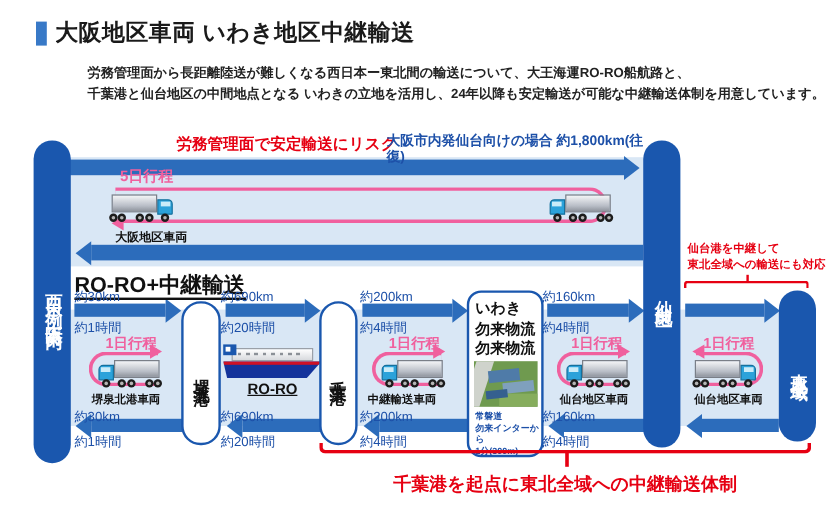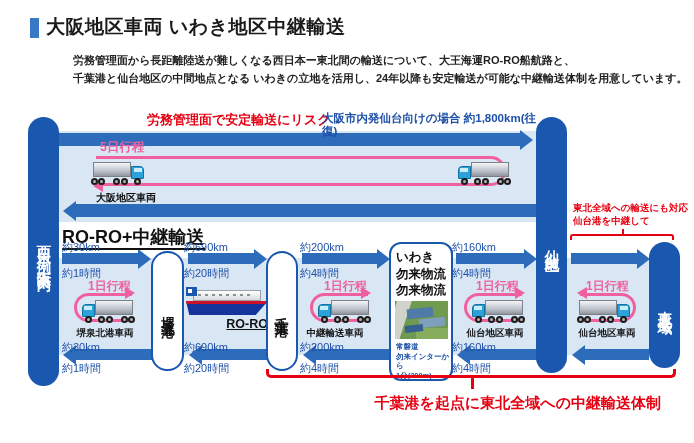--- a/index.html
+++ b/index.html
@@ -62,21 +62,21 @@
   .photo .road{position:absolute;left:-6px;top:-4px;width:14px;height:60px;background:#cfd3cc;transform:rotate(18deg);}
   .photo .f2{position:absolute;right:0;bottom:0;width:60%;height:30%;background:#86ad5d;}
   .photo .w1{position:absolute;left:12px;top:7px;width:26px;height:10px;background:#4f7ba8;transform:rotate(-6deg);}
   .photo .w2{position:absolute;left:24px;top:17px;width:26px;height:9px;background:#7fa0bd;transform:rotate(-6deg);}
   .photo .w3{position:absolute;left:10px;top:24px;width:18px;height:7px;background:#35608f;transform:rotate(-6deg);}
   
   .brace-down{position:absolute;height:6px;border-top:2px solid #e60012;border-left:2px solid #e60012;border-right:2px solid #e60012;border-radius:3px 3px 0 0;box-sizing:border-box;z-index:5;}
   .brace-down .tick{position:absolute;left:50%;top:-7px;width:2px;height:6px;background:#e60012;}
   .brace-up{position:absolute;height:9px;border-bottom:3px solid #e60012;border-left:3px solid #e60012;border-right:3px solid #e60012;border-radius:0 0 5px 5px;box-sizing:border-box;z-index:5;}
   .brace-up .stem{position:absolute;left:50%;top:100%;width:3px;height:14px;background:#e60012;}
-  .ctr{text-align:right;}
+  .ctr{text-align:center;}
 </style>
 </head>
 <body>
 
 <div class="stage">
 
   <div class="abs bullet"></div>
   <div class="abs title">大阪地区車両 いわき地区中継輸送</div>
   <div class="abs intro" style="top:53px;">労務管理面から長距離陸送が難しくなる西日本ー東北間の輸送について、大王海運RO-RO船航路と、</div>
   <div class="abs intro" style="top:71px;">千葉港と仙台地区の中間地点となる いわきの立地を活用し、24年以降も安定輸送が可能な中継輸送体制を用意しています。</div>
@@ -229,22 +229,22 @@
     </div>
   </div>
   <div class="abs bar" style="left:536px;top:117px;width:31px;height:256px;">
     <span class="vt">仙台地区</span>
   </div>
   <div class="abs bar" style="left:649px;top:242px;width:31px;height:126px;">
     <span class="vt">東北全域</span>
   </div>
 
   <div class="red" style="left:573px;top:202px;font-size:9.5px;line-height:12.5px;">
+    <div>仙台港を中継して</div>
     <div>東北全域への輸送にも対応</div>
-    <div>仙台港を中継して</div>
   </div>
   <div class="brace-down" style="left:570px;top:234px;width:104px;">
       <div class="tick"></div>
     </div>
 
   <div class="brace-up" style="left:266px;top:369px;width:410px;">
       <div class="stem"></div>
     </div>
   <div class="red ctr" style="left:281px;top:394px;width:380px;font-size:15px;">千葉港を起点に東北全域への中継輸送体制</div>
 

